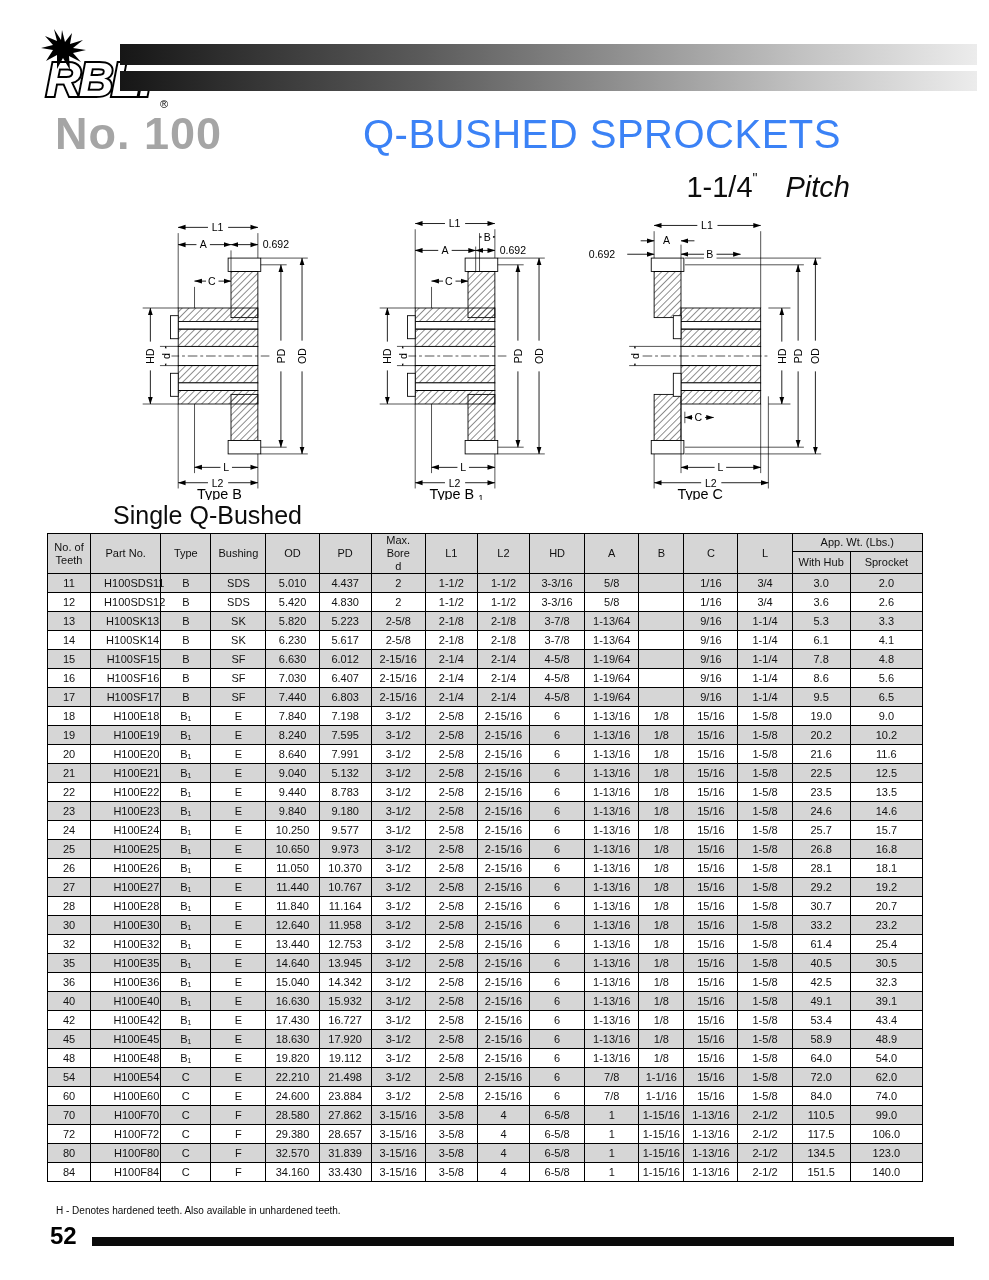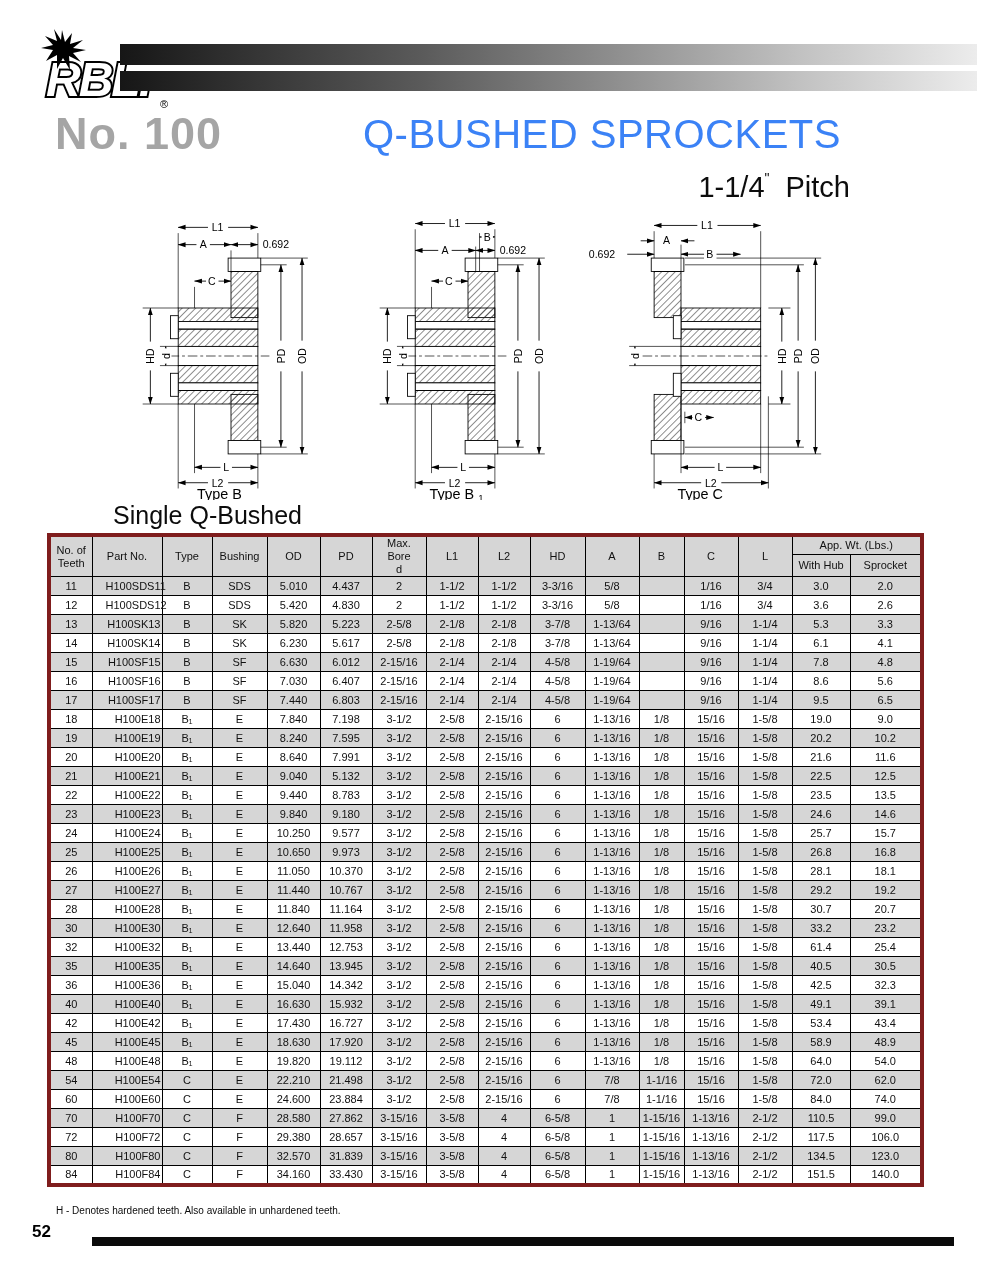--- a/index.html
+++ b/index.html
@@ -12,42 +12,42 @@
   
   .grad-bar { position:absolute; left:120px; width:857px;
     background:linear-gradient(to right,#161616 0%,#2e2e2e 12%,#5a5a5a 35%,#8f8f8f 58%,#c3c3c3 80%,#ececec 100%); }
   .bar1 { top:44px; height:21px; }
   .bar2 { top:71px; height:20px; }
   .logo { position:absolute; left:40px; top:28px; width:135px; height:84px; }
   .catalog-no { position:absolute; left:55px; top:108px; font-size:45px; color:#a5a5a5; letter-spacing:1px;font-weight:bold; }
   .main-title { position:absolute; left:363px; top:112px; font-size:40px; color:#3b82f6; letter-spacing:.5px; white-space:nowrap; }
   .pitch-line { position:absolute; left:600px; top:170px; width:250px; text-align:right; font-size:29px; color:#0c0c0c; }
   .pitch-line sup { font-size:14px; vertical-align:14px; }
-  .pitch-word { margin-left:16px; }
+  .pitch-word { margin-left:28px;font-style:italic; }
   
   .diag { position:absolute; top:212px; }
   .diag-b  { left:135px; }
   .diag-b1 { left:372px; }
   .diag-c  { left:585px; }
   svg text { font-family:"Liberation Sans","DejaVu Sans",sans-serif; }
   
   .section-title { position:absolute; left:113px; top:501px; font-size:25px; color:#0c0c0c; }
   .sprocket-table { position:absolute; left:47px; top:533px; width:876px;
     border-collapse:collapse; table-layout:fixed; font-size:11px; }
   .sprocket-table th, .sprocket-table td {
     border:1px solid #000; text-align:center; vertical-align:middle; padding:0 1px; }
-  .sprocket-table { border:4px solid #7f1d1d; }
+  .sprocket-table { border:1px solid #7f1d1d; }
   .sprocket-table thead th { background:#d6d6d6; font-weight:normal; white-space:pre-line; line-height:13px; }
   .sprocket-table thead tr:nth-child(2) th { height:22px; }
   .sprocket-table tbody td { height:19px; line-height:12px; }
   .sprocket-table tbody tr:nth-child(odd) { background:#d6d6d6; }
   .sprocket-table tbody td:nth-child(2) { text-align:right; padding-left:13px; }
   
   .footnote { position:absolute; left:56px; top:1205px; font-size:10px; color:#0c0c0c; }
-  .page-number { position:absolute; left:32px; top:1222px; font-size:17px; font-weight:bold; color:#000; }
+  .page-number { position:absolute; left:50px; top:1222px; font-size:24px; font-weight:bold; color:#000; }
   .footer-bar { position:absolute; left:92px; top:1237px; width:862px; height:9px; background:#0a0a0a; }
 </style>
 </head>
 <body>
 
 <div class="page">
 
   <svg width="0" height="0" style="position:absolute" aria-hidden="true">
     <defs>
       <pattern id="hatch" patternUnits="userSpaceOnUse" width="5" height="5" patternTransform="rotate(45)">

